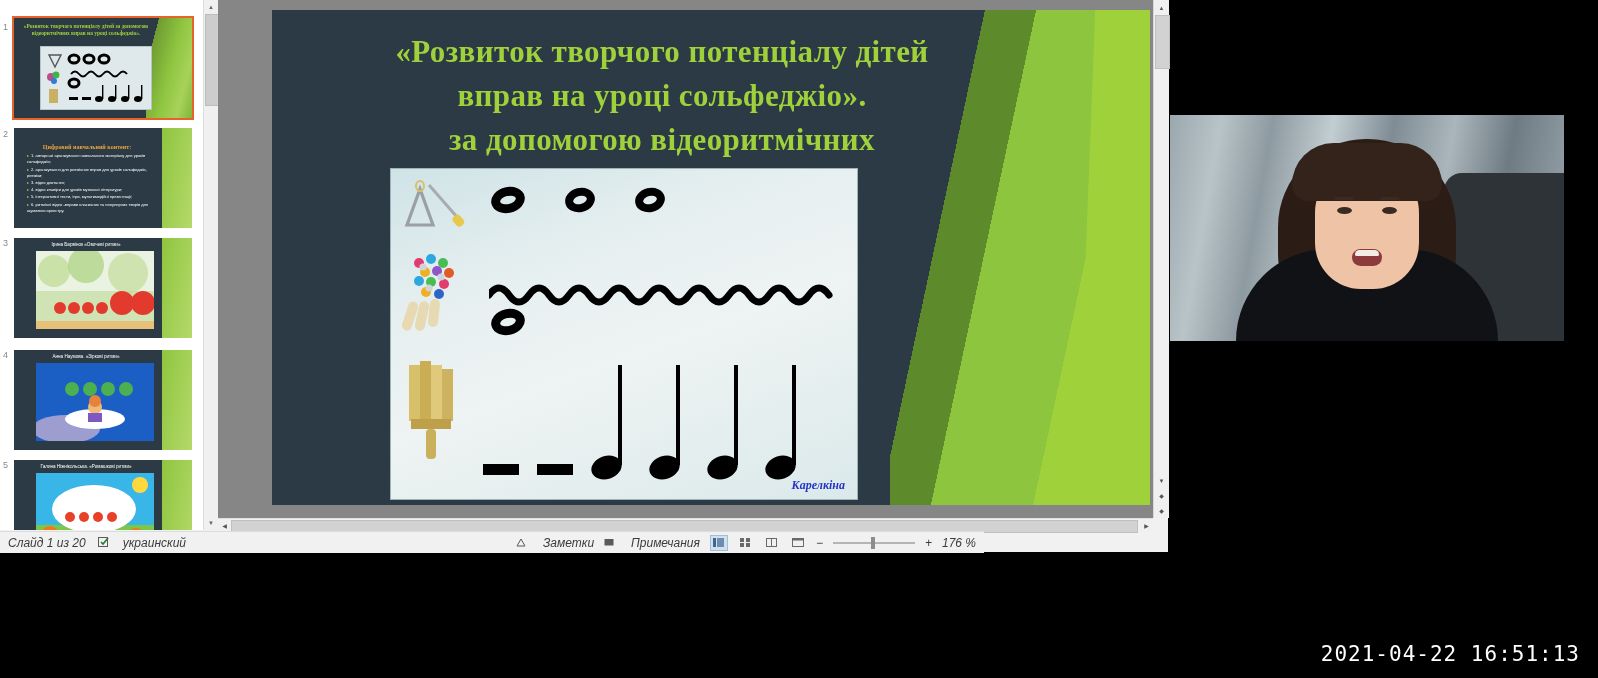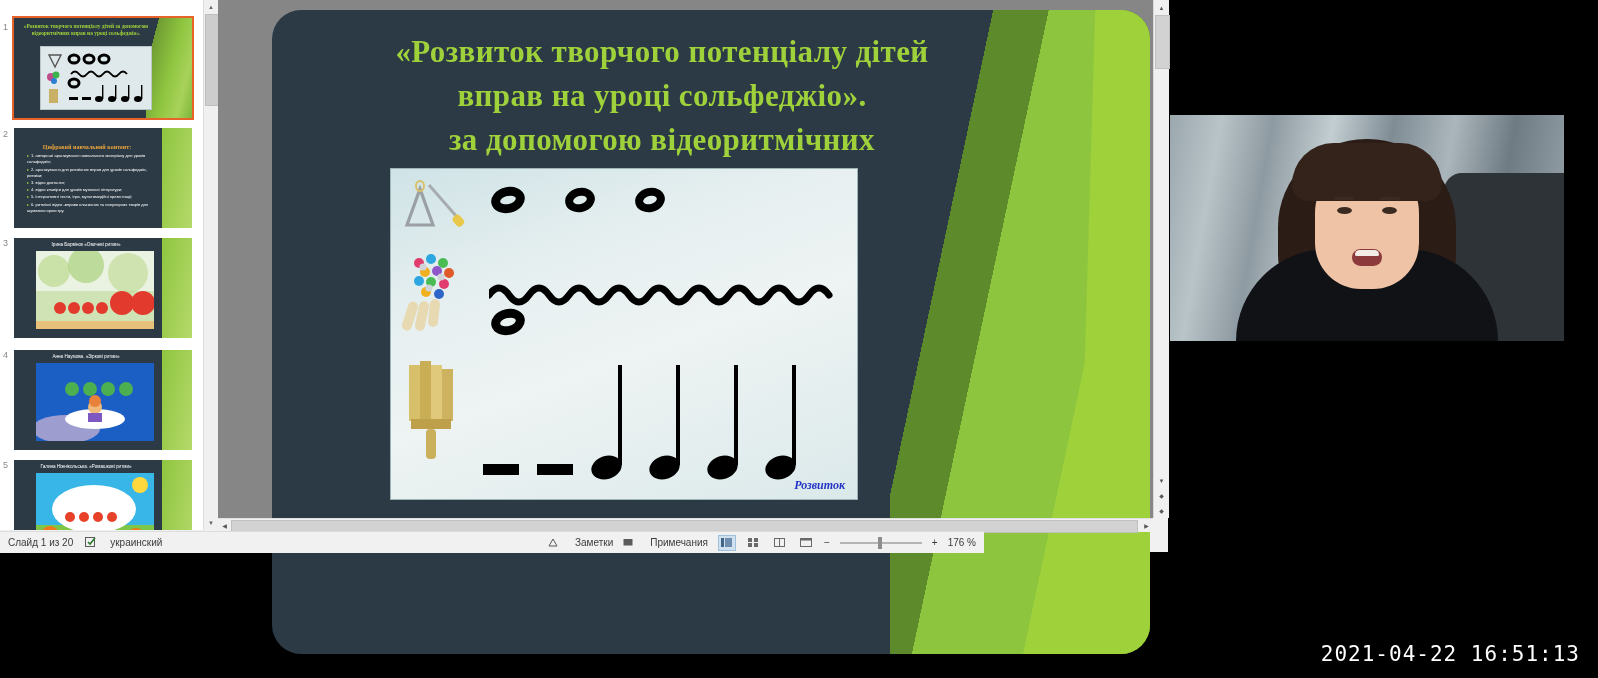--- a/index.html
+++ b/index.html
@@ -34,21 +34,21 @@
 
   
   .tscroll{position:absolute;left:203px;top:0;width:14px;height:530px;background:#f0f0f0;border-left:1px solid #dcdcdc;}
   .tscroll .arrowup,.tscroll .arrowdn{position:absolute;left:0;width:14px;height:14px;background:#f0f0f0;
      display:flex;align-items:center;justify-content:center;font-size:6px;color:#666;}
   .tscroll .arrowup{top:0;} .tscroll .arrowdn{bottom:0;}
   .tthumbbar{position:absolute;left:1px;top:14px;width:12px;height:90px;background:#cdcdcd;border:1px solid #bdbdbd;}
 
   
   .slidearea{position:absolute;left:218px;top:0;width:935px;height:518px;background:#868686;}
-  .slide{position:absolute;left:54px;top:10px;width:878px;height:644px;background:#2b3a45;overflow:hidden;border-radius:29px;}
+  .slide{position:absolute;left:54px;top:10px;width:878px;height:495px;background:#2b3a45;overflow:hidden;}
   .slide-green{position:absolute;right:0;top:0;width:260px;height:100%;
      background:
        linear-gradient(102deg, rgba(0,0,0,0) 0%, rgba(0,0,0,0) 26%, #5d8a2a 26%, #5d8a2a 40%, #8ec53f 40%, #8ec53f 68%, #9fd13b 68%, #9fd13b 84%, #7cb23a 84%);}
   .slide-green b{position:absolute;right:0;top:0;width:74px;height:100%;background:#9fd13b;display:block;
      clip-path:polygon(26% 0,100% 0,100% 100%,0 100%);}
 
   .slide-title{position:absolute;left:22px;right:120px;top:20px;text-align:center;color:#9fd13b;
      font-family:"Liberation Serif",serif;font-weight:bold;font-size:31px;line-height:44px;letter-spacing:.4px;}
 
   .slide-pic{position:absolute;left:118px;top:158px;width:466px;height:330px;
@@ -78,21 +78,21 @@
   .vscroll .sbtn.up{top:0;} .vscroll .sbtn.dn1{bottom:30px;} .vscroll .sbtn.dn2{bottom:15px;} .vscroll .sbtn.dn3{bottom:0;}
   .vbar{position:absolute;left:1px;top:15px;width:13px;height:52px;background:#d2d2d2;border:1px solid #c0c0c0;}
 
   .hscroll{position:absolute;left:218px;top:518px;width:935px;height:13px;background:#f0f0f0;border-top:1px solid #e0e0e0;}
   .hscroll .hbtn{position:absolute;top:0;width:13px;height:13px;display:flex;align-items:center;justify-content:center;font-size:6px;color:#555;}
   .hscroll .hbtn.l{left:0;} .hscroll .hbtn.r{right:0;}
   .hbar{position:absolute;left:13px;top:1px;width:905px;height:11px;background:#d2d2d2;border:1px solid #c0c0c0;}
 
   
   .statusbar{position:absolute;left:0;top:531px;width:984px;height:21px;background:#f1f1f1;border-top:1px solid #dcdcdc;
-     display:flex;align-items:center;font-size:10px;color:#3b3b3b;}
+     display:flex;align-items:center;font-size:12px;color:#3b3b3b;font-style:italic;}
   .sb-left{display:flex;align-items:center;gap:12px;padding-left:8px;}
   .sb-right{margin-left:auto;display:flex;align-items:center;gap:10px;padding-right:8px;}
   .sb-item{display:flex;align-items:center;gap:17px;}
   .viewbtn{width:16px;height:14px;display:flex;align-items:center;justify-content:center;}
   .viewbtn.active{background:#cfe0ef;border:1px solid #9fc0db;}
   .zoomslider{position:relative;width:82px;height:12px;}
   .zoomtrack{position:absolute;left:0;top:5px;width:82px;height:2px;background:#b4b4b4;}
   .zoomknob{position:absolute;left:38px;top:0;width:4px;height:12px;background:#8d8d8d;}
 
   
@@ -336,21 +336,21 @@
             <div class="qnote">
                 <div class="stem"></div>
                 <div class="head"></div>
               </div>
             <div class="qnote">
                 <div class="stem"></div>
                 <div class="head"></div>
               </div>
           </div>
 
-          <div class="sig">Розвиток</div>
+          <div class="sig">Карелкіна</div>
         </div>
       </div>
     </div>
 
     <div class="vscroll">
       <div class="sbtn up">▲</div>
       <div class="vbar"></div>
       <div class="sbtn dn1">▼</div>
       <div class="sbtn dn2">◆</div>
       <div class="sbtn dn3">◆</div>

